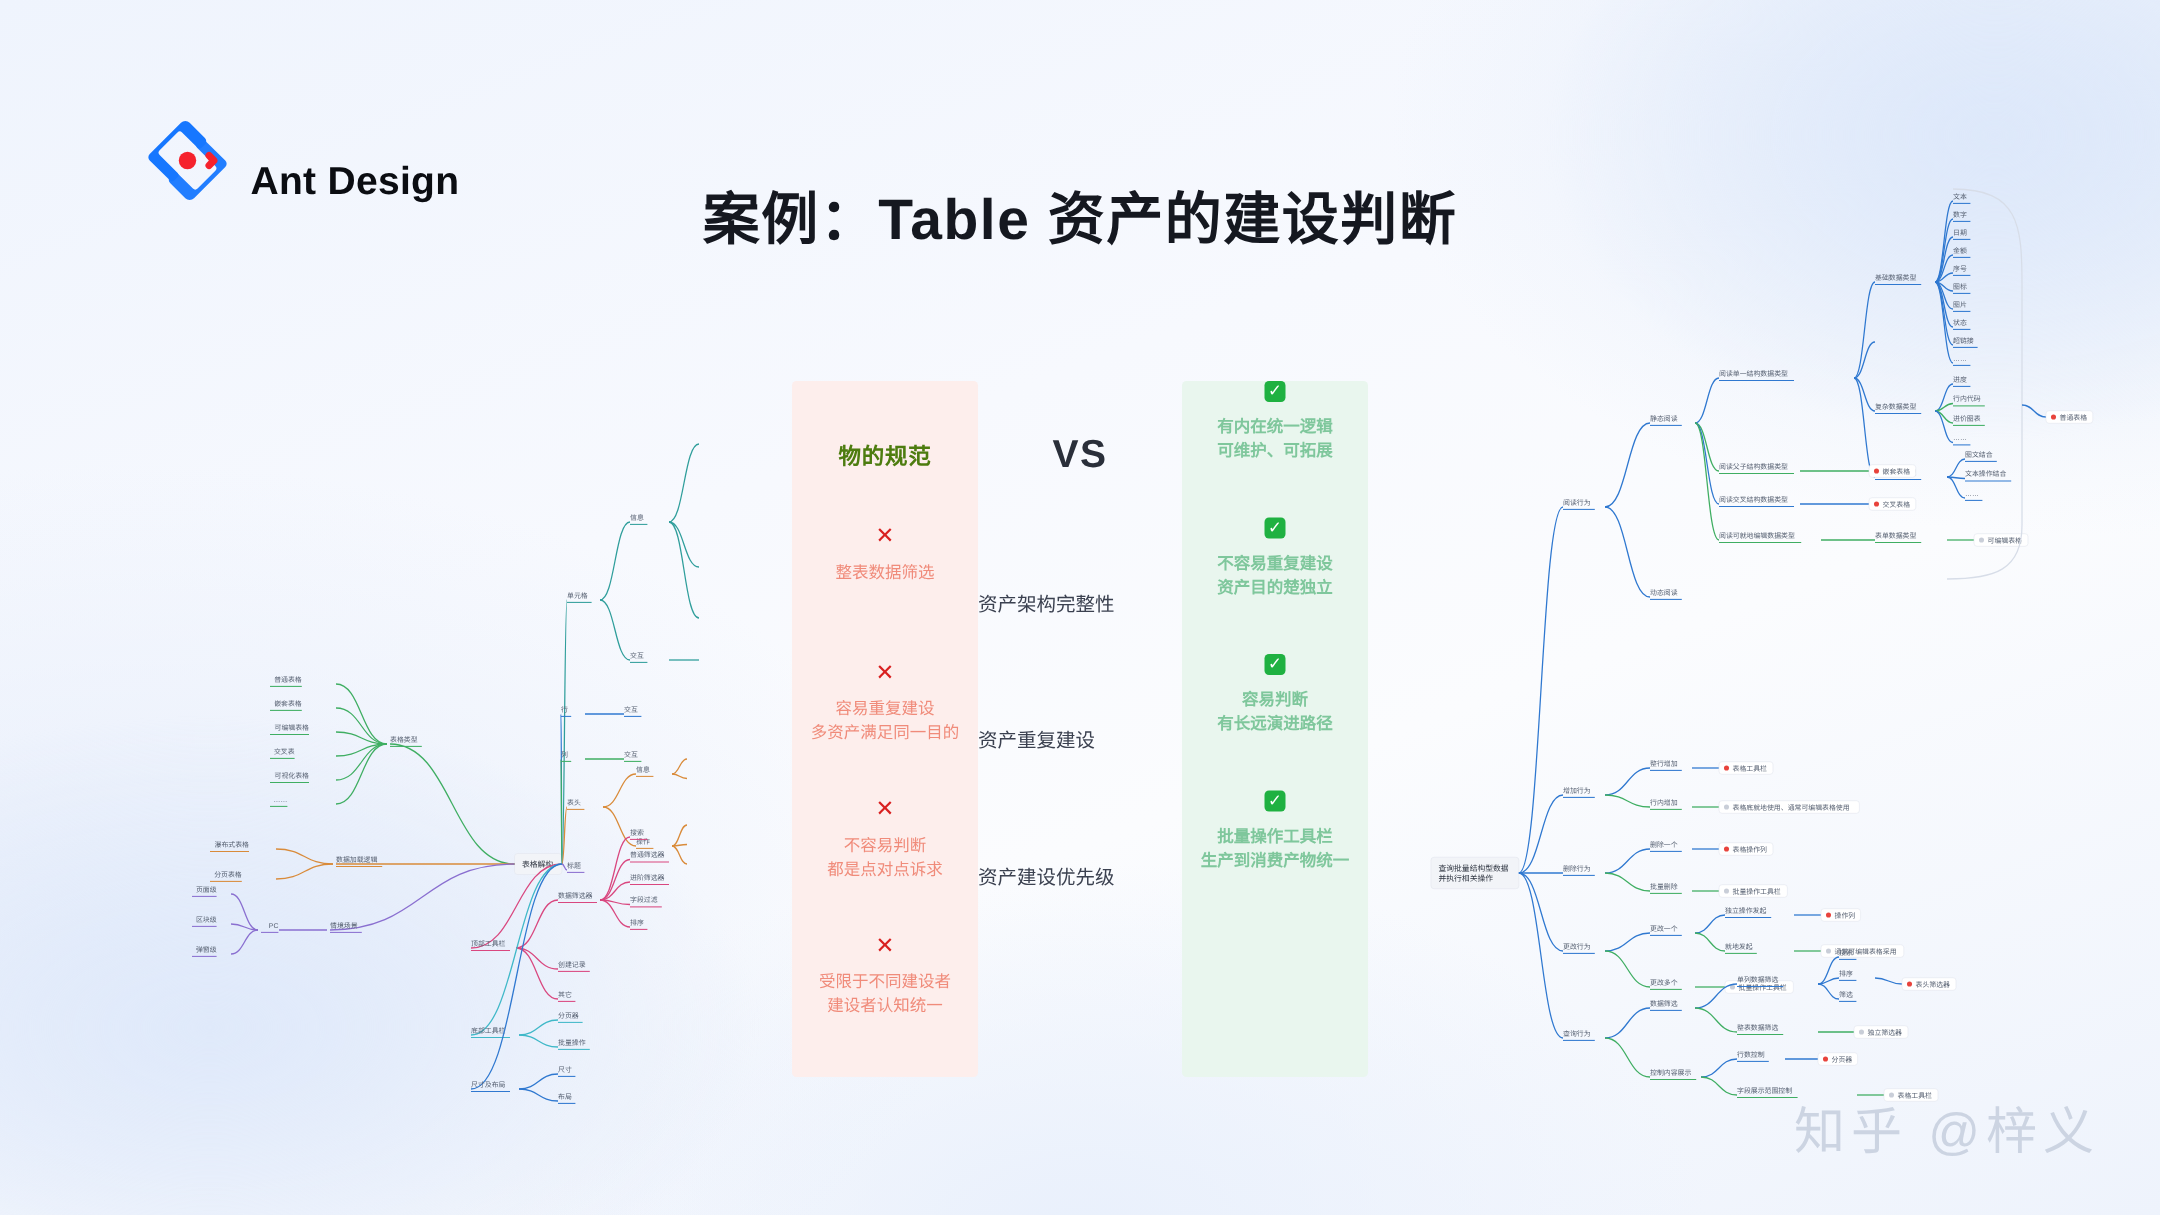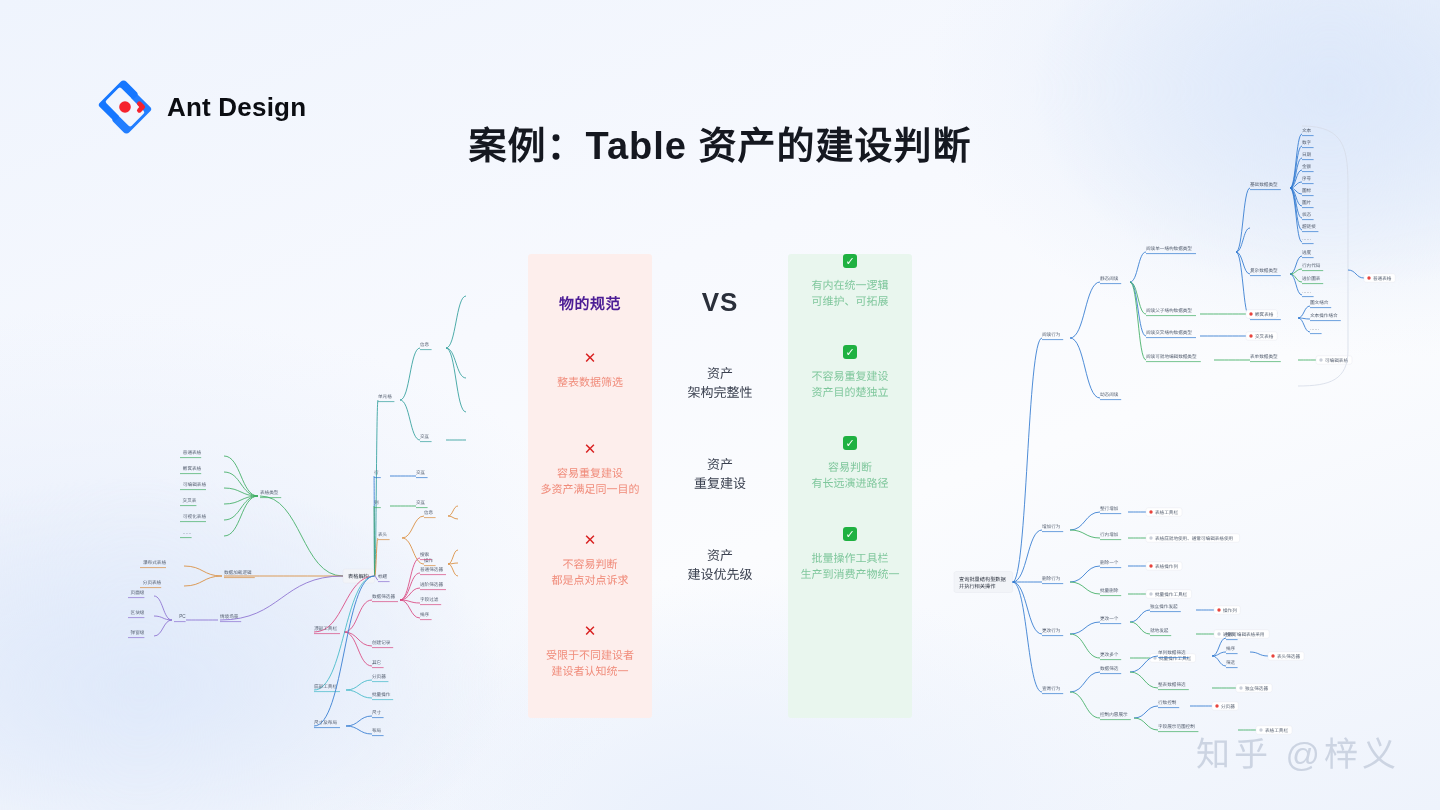--- a/index.html
+++ b/index.html
@@ -17,51 +17,51 @@
       radial-gradient(700px 420px at 50% 102%, #e9f0fc 0%, rgba(233,240,252,0) 60%),
       linear-gradient(160deg,#eff4fd 0%,#f7f9fe 38%,#fbfcfe 62%,#eef3fc 100%);
   }
   .blob{position:absolute;border-radius:50%;filter:blur(2px);pointer-events:none;}
   .blob-a{left:-240px;top:470px;width:760px;height:430px;
     background:radial-gradient(ellipse at 50% 50%, #dfe9fa 0%, rgba(223,233,250,0) 68%);}
   .blob-b{right:-200px;top:-120px;width:620px;height:420px;
     background:radial-gradient(ellipse at 50% 50%, #dde8fa 0%, rgba(221,232,250,0) 68%);}
 
   
-  .brand{position:absolute;left:96px;top:78px;display:flex;align-items:center;gap:13px;}
+  .brand{position:absolute;left:96px;top:78px;display:flex;align-items:flex-end;gap:13px;}
   .brand-logo{width:58px;height:58px;flex:0 0 auto;}
   .brand-name{font-size:26px;font-weight:700;color:#0b0d12;letter-spacing:.2px;}
   .deck-title{
     position:absolute;left:0;right:0;top:115px;text-align:center;
     font-size:38px;font-weight:700;color:#151820;letter-spacing:1px;
   }
 
   
   .compare{position:absolute;left:528px;top:254px;width:384px;height:464px;display:flex;}
   .col{position:relative;box-sizing:border-box;}
   .col-bad{width:124px;background:#fdeeec;border-radius:3px;}
   .col-mid{width:136px;}
   .col-good{width:124px;background:#e9f6ee;border-radius:3px;}
   .col-head{
     height:96px;display:flex;align-items:center;justify-content:center;
     font-size:15px;font-weight:700;letter-spacing:.5px;
   }
-  .col-head.bad{color:#4c1d95;}
+  .col-head.bad{color:#4d7c0f;}
   .col-head.good{color:#18a058;}
   .col-head.vs{font-size:26px;font-weight:700;color:#2a2f3a;letter-spacing:1px;}
   .rows{display:flex;flex-direction:column;}
   .row{height:91px;display:flex;flex-direction:column;align-items:center;justify-content:flex-start;}
   .mark{font-size:15px;line-height:1;margin-bottom:9px;font-weight:700;}
   .mark.x{color:#d92020;}
   .mark.ok{display:inline-block;width:14px;height:14px;border-radius:3px;background:#1fb141;
            color:#fff;font-size:11px;line-height:14px;text-align:center;font-weight:700;}
   .ln{font-size:11px;line-height:16px;text-align:center;white-space:nowrap;}
   .ln.bad{color:#f08b7a;}
-  .ln.good{color:#7fc79c;}
-  .row-mid{height:91px;display:flex;flex-direction:column;align-items:center;justify-content:flex-start;padding-top:14px;box-sizing:border-box;}
+  .ln.good{color:#7fc79c;font-weight:bold;}
+  .row-mid{height:91px;display:flex;flex-direction:row;align-items:center;justify-content:flex-start;padding-top:14px;box-sizing:border-box;}
   .ln.mid{font-size:13px;line-height:19px;color:#3b4150;}
 
   
   .map{position:absolute;}
   .map svg{display:block;overflow:visible;}
   .nlabel{font-size:4.6px;fill:#555f70;font-family:"Liberation Sans","DejaVu Sans",sans-serif;}
   .nlabel.root{font-size:5.2px;fill:#2e3440;}
   .chipbox{fill:#ffffff;stroke:#e2e6ee;stroke-width:.4;}
   .rootbox{fill:#f2f4f8;stroke:#e2e6ee;stroke-width:.4;}
   .lk{fill:none;stroke-width:.85;}

